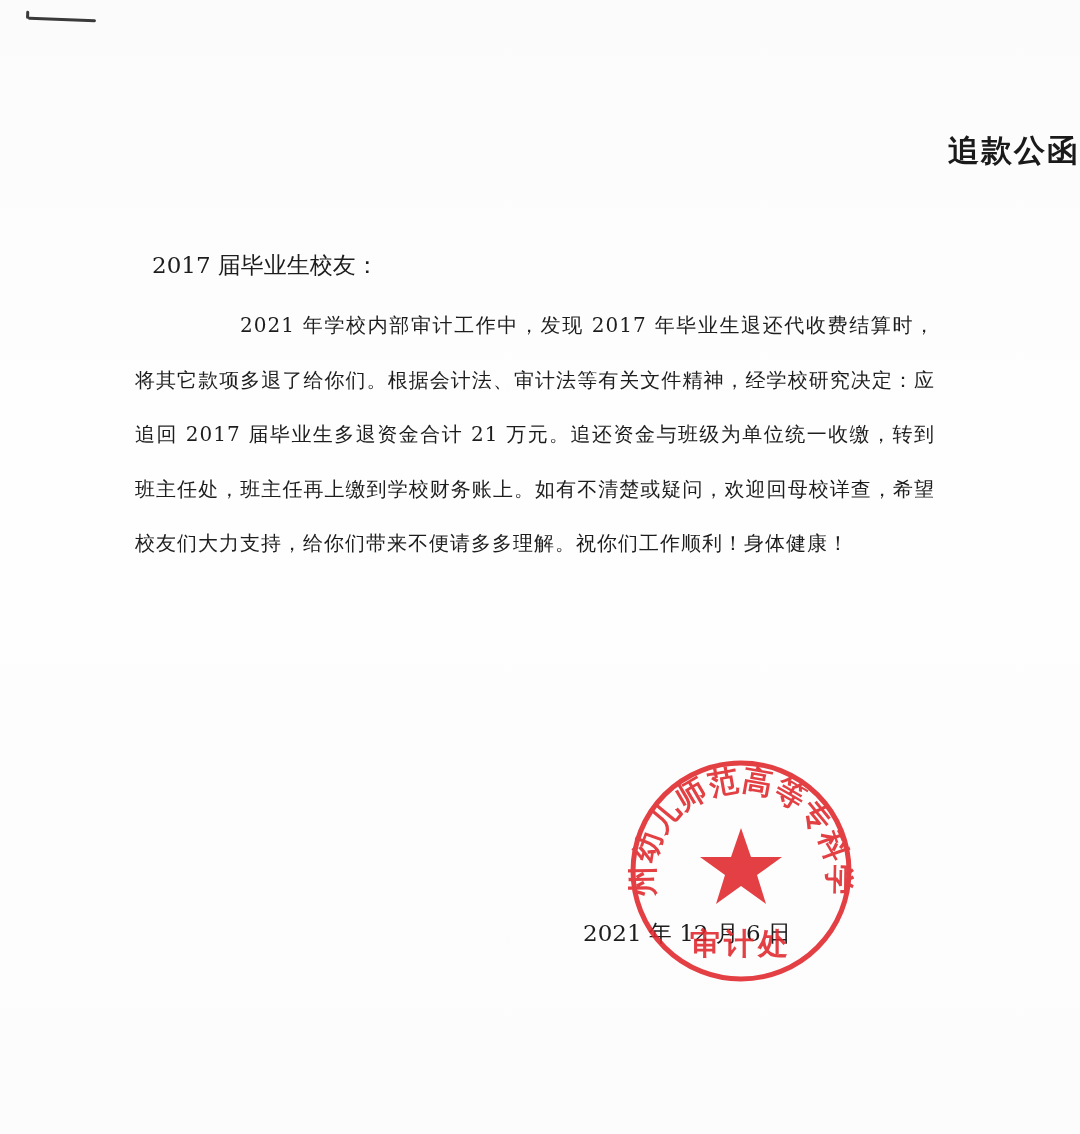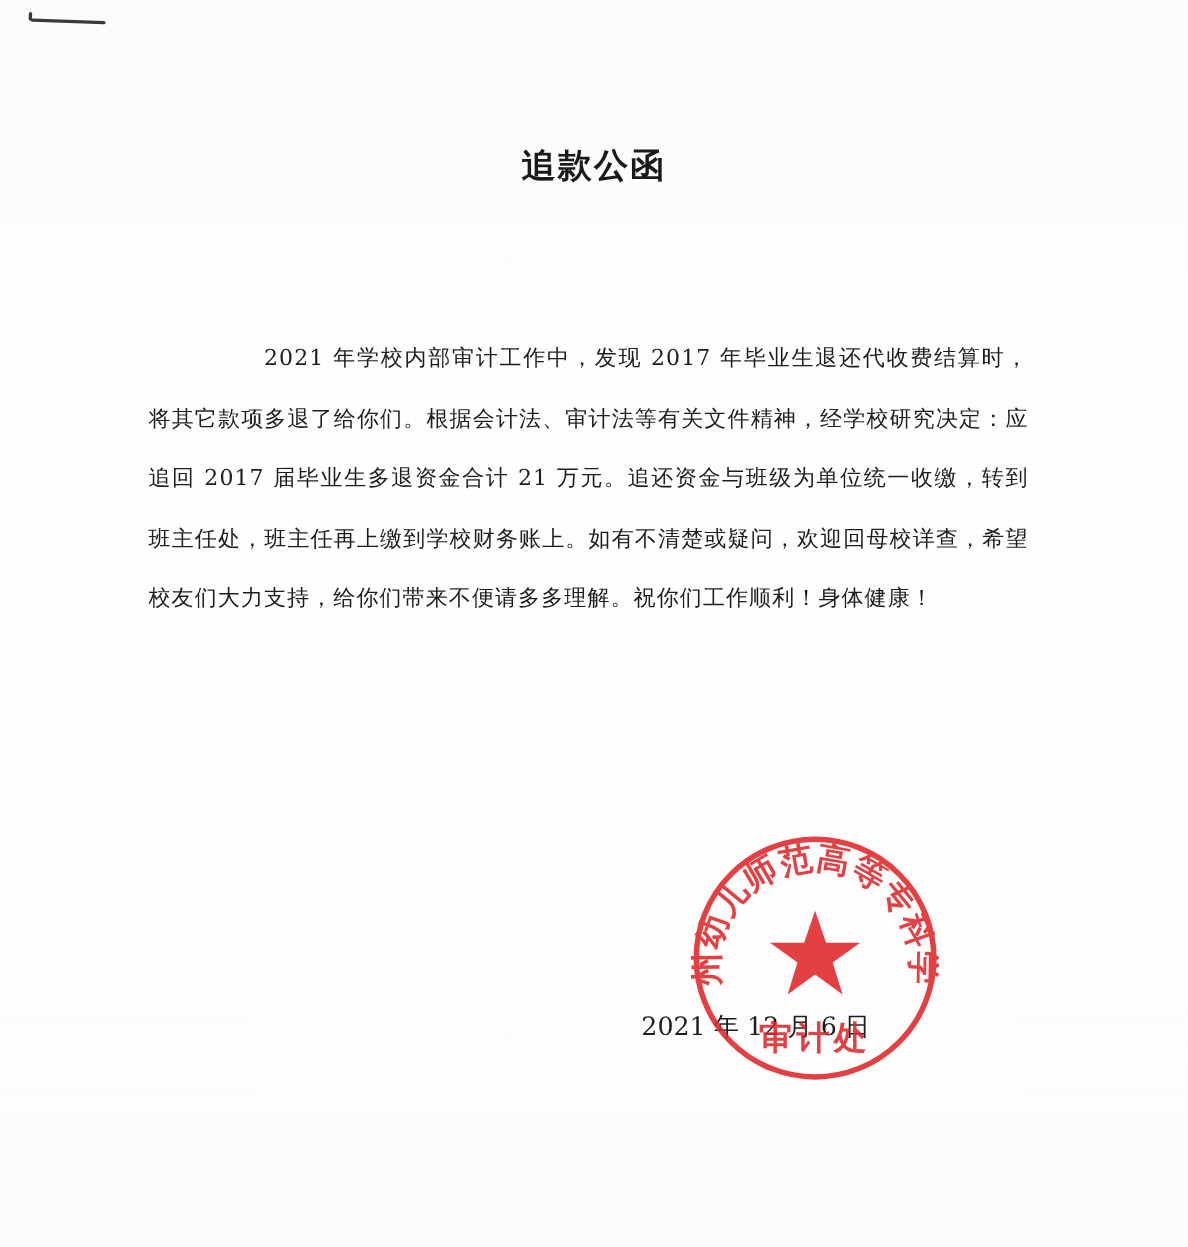--- a/index.html
+++ b/index.html
@@ -2,37 +2,38 @@
 <html><head>
 <meta charset="utf-8">
 <style>
   html,body{margin:0;padding:0;}
   body{width:1080px;height:1134px;background:#fdfdfd;position:relative;overflow:hidden;
        font-family:"DejaVu Serif","Liberation Serif",serif;color:#1d1d1d;}
   .page{position:absolute;inset:0;background:linear-gradient(180deg,#fbfbfb 0%,#fefefe 40%,#fcfcfc 100%);}
   .scan-mark{position:absolute;left:28px;top:18px;width:68px;height:3px;background:#3a3a3a;
        transform:rotate(2deg);border-radius:2px;}
   .scan-mark:before{content:"";position:absolute;left:-2px;top:-6px;width:3px;height:8px;background:#3a3a3a;border-radius:2px;}
-  .title{position:absolute;left:0;width:1080px;top:130px;text-align:center;font-size:31px;
+  .title{position:absolute;left:0;width:1080px;top:130px;text-align:right;font-size:31px;
        font-family:"DejaVu Sans","Liberation Sans",sans-serif;font-weight:bold;letter-spacing:2px;color:#1a1a1a;}
   .salutation{position:absolute;left:152px;top:250px;font-size:23px;}
   .body-text{position:absolute;left:135px;top:298px;width:800px;font-size:20px;line-height:54.5px;
        text-align:justify;text-indent:105px;letter-spacing:1px;}
   .signer{position:absolute;left:450px;top:848px;font-size:24px;letter-spacing:0.5px;}
   .date{position:absolute;left:583px;top:918px;font-size:23px;}
   .stamp{position:absolute;left:628px;top:758px;width:226px;height:226px;}
 </style>
 </head>
 <body>
 
 <div class="page">
   <div class="scan-mark"></div>
 
   <div class="title">追款公函</div>
 
+  <div class="salutation">2017 届毕业生校友：</div>
 
   <div class="body-text">2021 年学校内部审计工作中，发现 2017 年毕业生退还代收费结算时，将其它款项多退了给你们。根据会计法、审计法等有关文件精神，经学校研究决定：应追回 2017 届毕业生多退资金合计 21 万元。追还资金与班级为单位统一收缴，转到班主任处，班主任再上缴到学校财务账上。如有不清楚或疑问，欢迎回母校详查，希望校友们大力支持，给你们带来不便请多多理解。祝你们工作顺利！身体健康！</div>
 
 
   <div class="date">2021 年 12 月 6 日</div>
 
   <svg class="stamp" viewBox="0 0 226 226">
     <defs>
       <path id="arcPath" d="M 30 150 A 88 88 0 1 1 196 150"></path>
     </defs>

